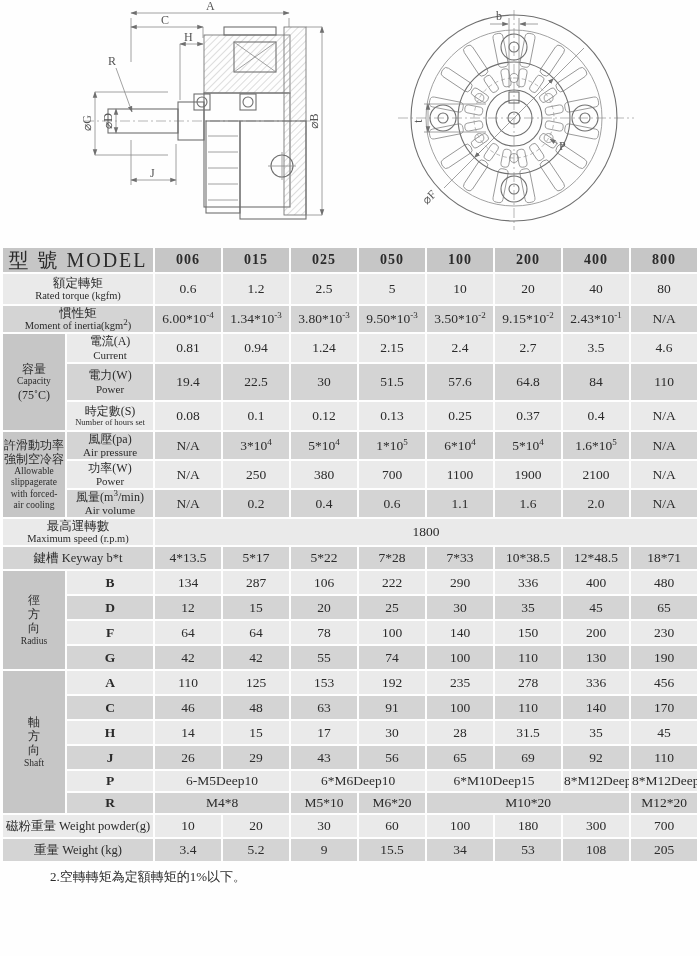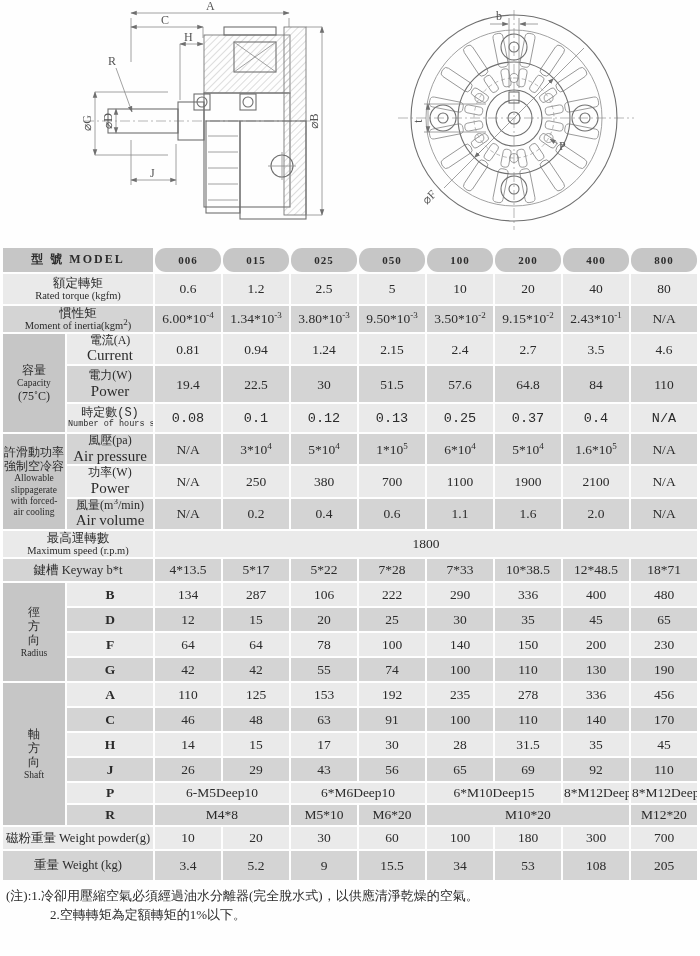--- a/index.html
+++ b/index.html
@@ -27,27 +27,27 @@
 
   
   table.spec { table-layout:fixed; width:698px; margin:0 1px; border-collapse:separate; border-spacing:2px; }
   td { text-align:center; vertical-align:middle; overflow:hidden; padding:0 1px; }
   td.light { background:#eaeaea; }
   td.dark  { background:#d4d4d4; }
   td.header{ background:#c6c6c6; }
   td.grpbg { background:#c6c6c6; }
   .ln { white-space:nowrap; line-height:1.12; }
   td.data { font-size:13.5px; }
-  td.model { font-size:11px; font-weight:bold; letter-spacing:1px;border-radius:11px; }
-  td.model-h { font-size:12px; font-weight:bold; letter-spacing:2px; }
+  td.model { font-size:14px; font-weight:bold; letter-spacing:1px; }
+  td.model-h { font-size:20px; font-weight:normal; letter-spacing:2px; }
   td.lbl .ln0 { font-size:12.5px; }
   td.lbl .ln1 { font-size:10.5px; }
   td.lbl-inline { font-size:12.5px; }
   td.sub .ln0 { font-size:12px; }
-  td.sub .ln1 { font-size:15px; }
+  td.sub .ln1 { font-size:11px; }
   td.xs .ln1 { font-size:8.5px; }
   td.letter { font-size:13.5px; font-weight:bold; }
   td.grp .ln { font-size:12px; line-height:1.18; }
   td.grp .lat { font-size:9.5px; }
   sup { font-size:9px; line-height:0; }
 
   
   .notes { padding:5px 6px 0 6px; font-size:13px; line-height:1.45; }
   .notes .n2 { margin-left:44px; }
 </style>
@@ -390,21 +390,21 @@
           <td class="data dark">
             <div class="ln ln0 lat">64.8</div>
           </td>
           <td class="data dark">
             <div class="ln ln0 lat">84</div>
           </td>
           <td class="data dark">
             <div class="ln ln0 lat">110</div>
           </td>
         </tr>
-        <tr style="height: 28px; font-family: Liberation Mono, monospace;">
+        <tr style="height: 28px;">
           <td class="sub xs light">
             <div class="ln ln0">時定數(S)</div>
             <div class="ln ln1 lat">Number of hours set</div>
           </td>
           <td class="data light">
             <div class="ln ln0 lat">0.08</div>
           </td>
           <td class="data light">
             <div class="ln ln0 lat">0.1</div>
           </td>
@@ -869,21 +869,21 @@
           <td class="data light">
             <div class="ln ln0 lat">180</div>
           </td>
           <td class="data light">
             <div class="ln ln0 lat">300</div>
           </td>
           <td class="data light">
             <div class="ln ln0 lat">700</div>
           </td>
         </tr>
-        <tr style="height: 29px;">
+        <tr style="height: 22px;">
           <td colspan="2" class="lbl-inline dark">
             <div class="ln ln0">重量 Weight (kg)</div>
           </td>
           <td class="data dark">
             <div class="ln ln0 lat">3.4</div>
           </td>
           <td class="data dark">
             <div class="ln ln0 lat">5.2</div>
           </td>
           <td class="data dark">
@@ -902,17 +902,16 @@
             <div class="ln ln0 lat">108</div>
           </td>
           <td class="data dark">
             <div class="ln ln0 lat">205</div>
           </td>
         </tr>
       </tbody>
   </table>
 
   <div class="notes">
-    <div class="n1">(注):1.冷卻用壓縮空氣必須經過油水分離器(完全脫水式)，以供應清淨乾燥的空氣。</div>
     <div class="n2">2.空轉轉矩為定額轉矩的1%以下。</div>
   </div>
 
 </div>
 
 </body></html>

